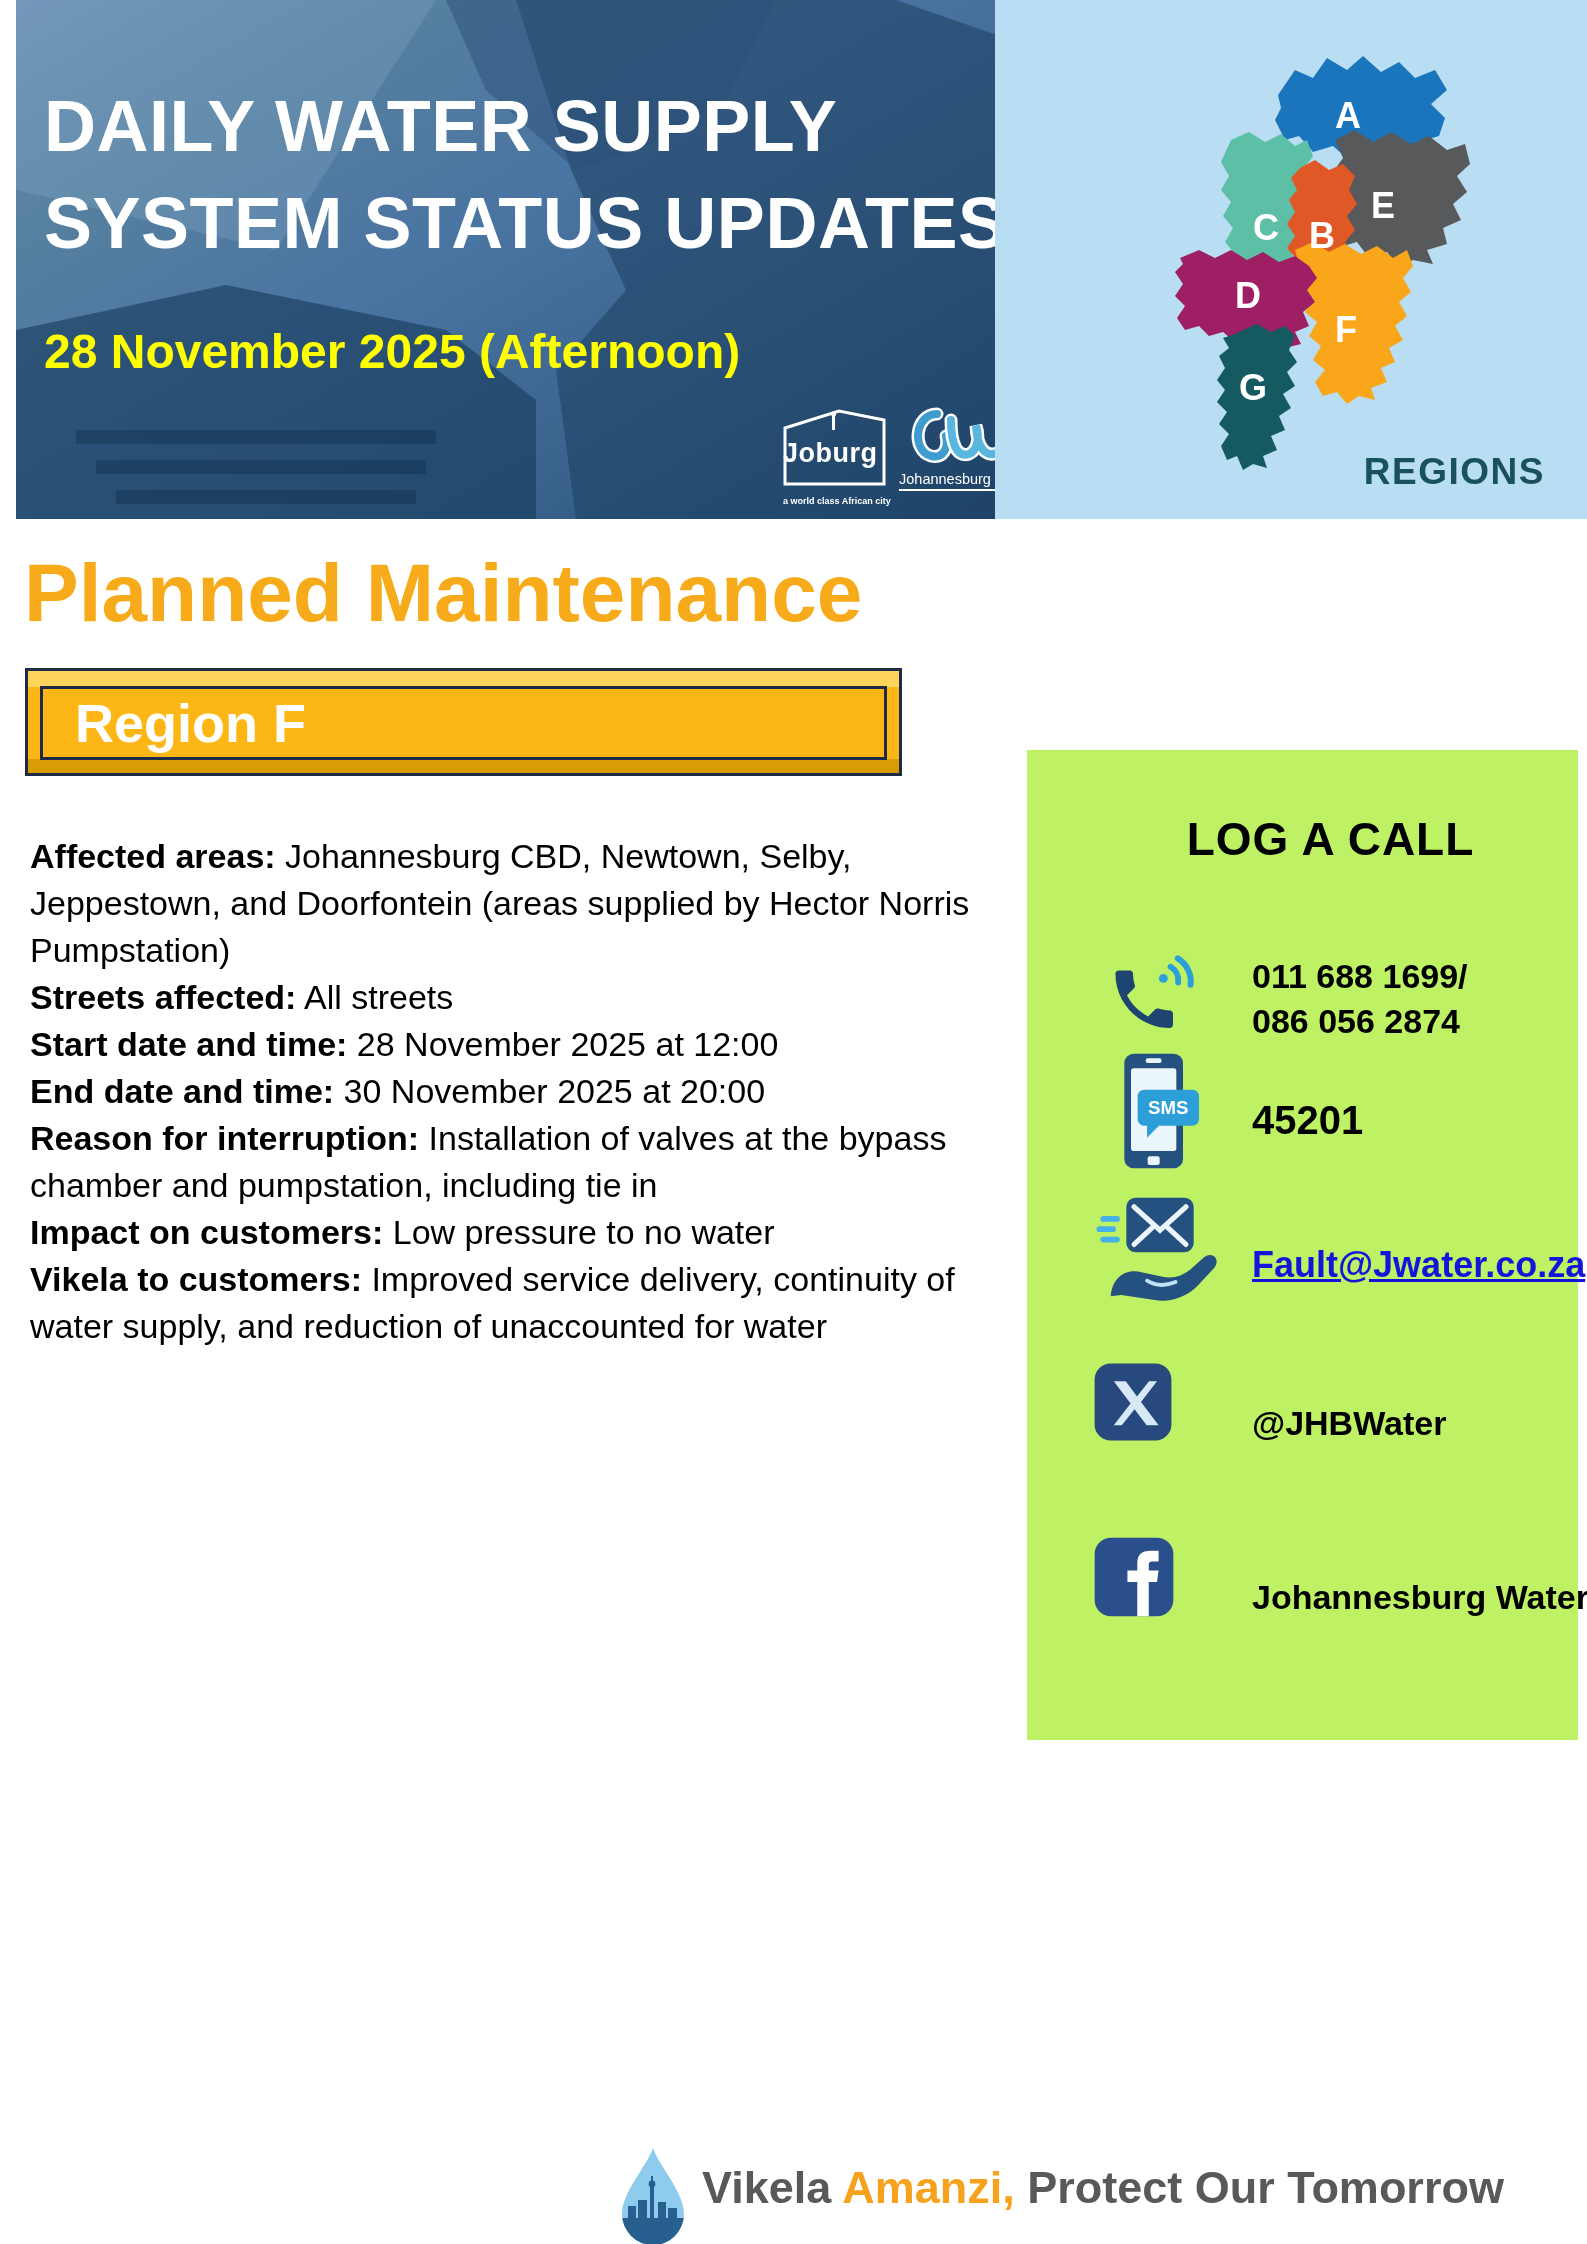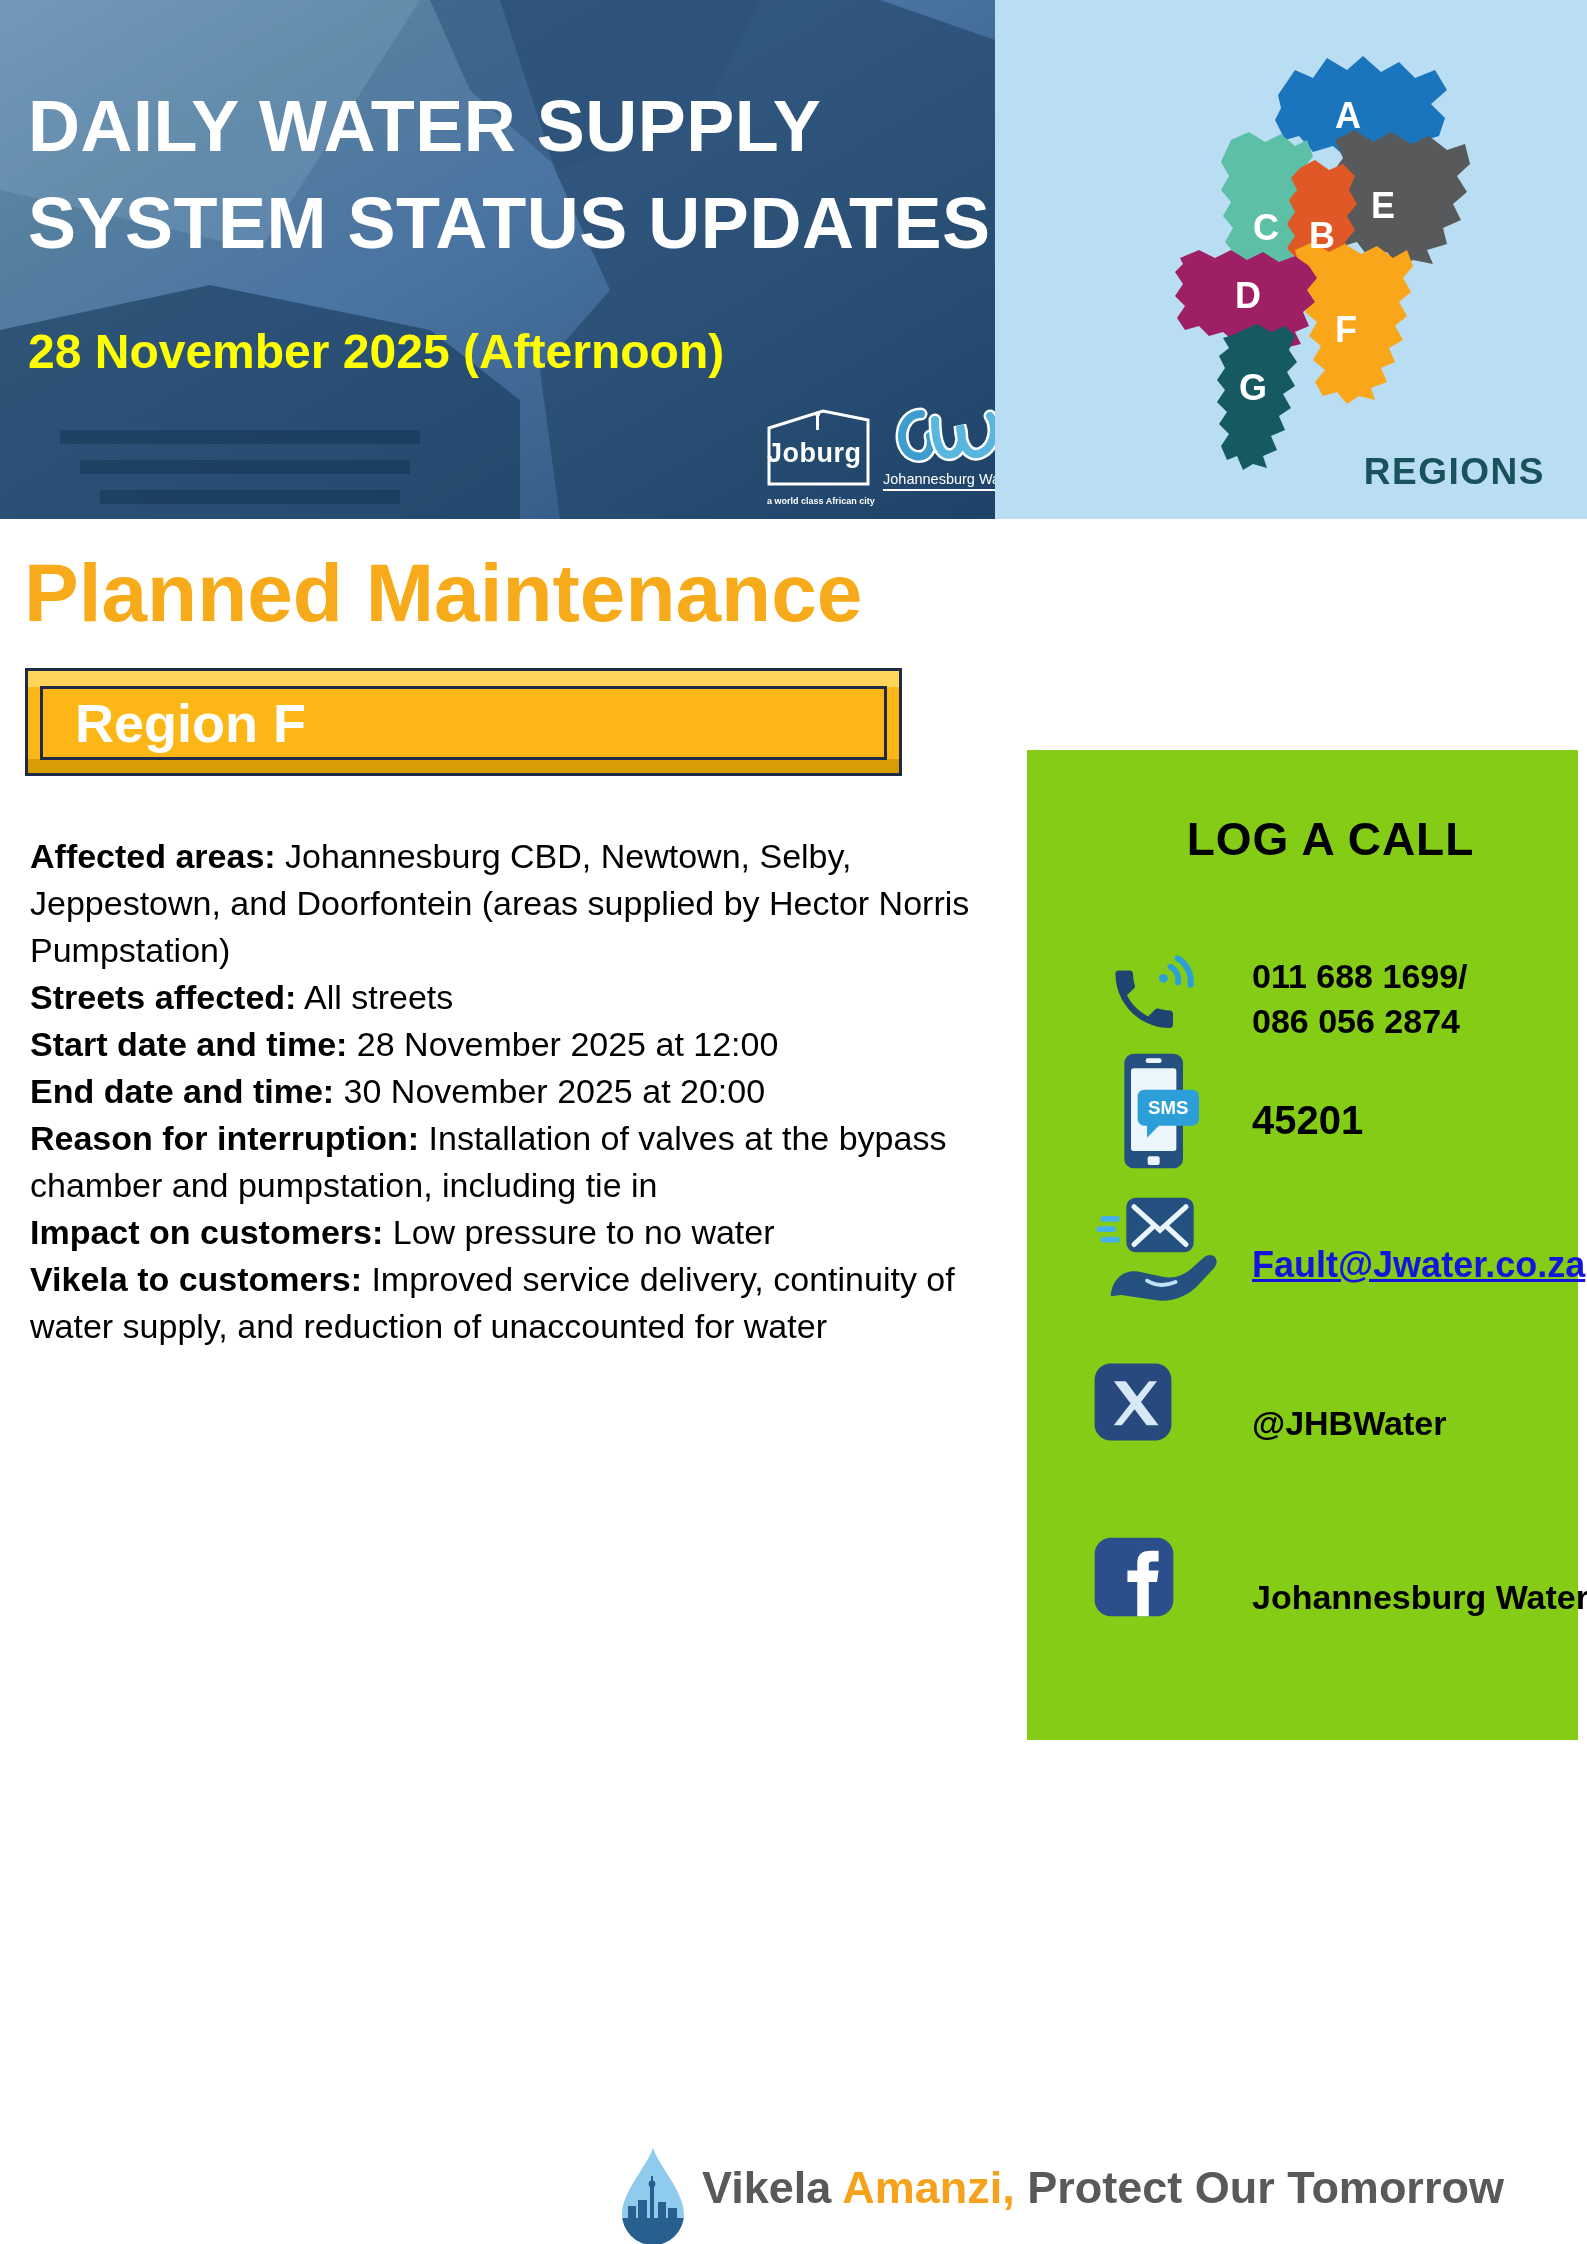--- a/index.html
+++ b/index.html
@@ -1,21 +1,21 @@
 <!DOCTYPE html>
 <html><head>
 <meta charset="utf-8">
 <style>
   * { margin:0; padding:0; box-sizing:border-box; }
   html,body { width:1587px; background:#ffffff; font-family:"Liberation Sans", sans-serif; }
   .page { position:relative; width:1587px; height:2244px; background:#ffffff; overflow:hidden; }
 
   
   .header-photo {
-    position:absolute; left:0; top:0; width:995px; height:519px;
+    position:absolute; left:16px; top:0; width:995px; height:519px;
     background:linear-gradient(150deg,#6d92b6 0%, #56809f 22%, #4a74a2 45%, #3c6690 68%, #2c5680 88%, #24496f 100%);
     overflow:hidden;
   }
   .header-photo svg { position:absolute; left:0; top:0; }
   .hdr-title {
     position:absolute; left:28px; top:78px; color:#ffffff; font-weight:bold;
     font-size:72px; line-height:97px; letter-spacing:0.5px; white-space:nowrap;
   }
   .hdr-date {
     position:absolute; left:28px; top:324px; color:#ffff00; font-weight:bold; font-size:48px; white-space:nowrap;
@@ -49,21 +49,21 @@
     display:flex; align-items:center;
   }
   .banner-label { color:#ffffff; font-weight:bold; font-size:54px; padding-left:32px; }
 
   
   .details { position:absolute; left:30px; top:833px; width:962px; color:#000; font-size:34px; line-height:47px; }
   .details p { margin:0; }
   .details b { font-weight:bold; }
 
   
-  .call-panel { position:absolute; left:1027px; top:750px; width:551px; height:990px; background:#84cc16; }
+  .call-panel { position:absolute; left:1027px; top:750px; width:551px; height:990px; background:#bef264; }
   .call-title { position:absolute; left:0; right:0; top:62px; text-align:center; padding-left:56px; font-weight:bold; font-size:46px; color:#000; letter-spacing:1px; }
   .call-icon { position:absolute; }
   .call-text { position:absolute; font-weight:bold; color:#000; white-space:nowrap;margin-left:40px; }
   .phone-text { left:185px; top:204px; font-size:34px; line-height:45px; }
   .sms-text { left:185px; top:348px; font-size:40px; }
   .email-text { left:185px; top:494px; font-size:36px; color:#1414dd; text-decoration:underline; }
   .x-text { left:185px; top:654px; font-size:34px; }
   .fb-text { left:185px; top:828px; font-size:34px; }
 
   

